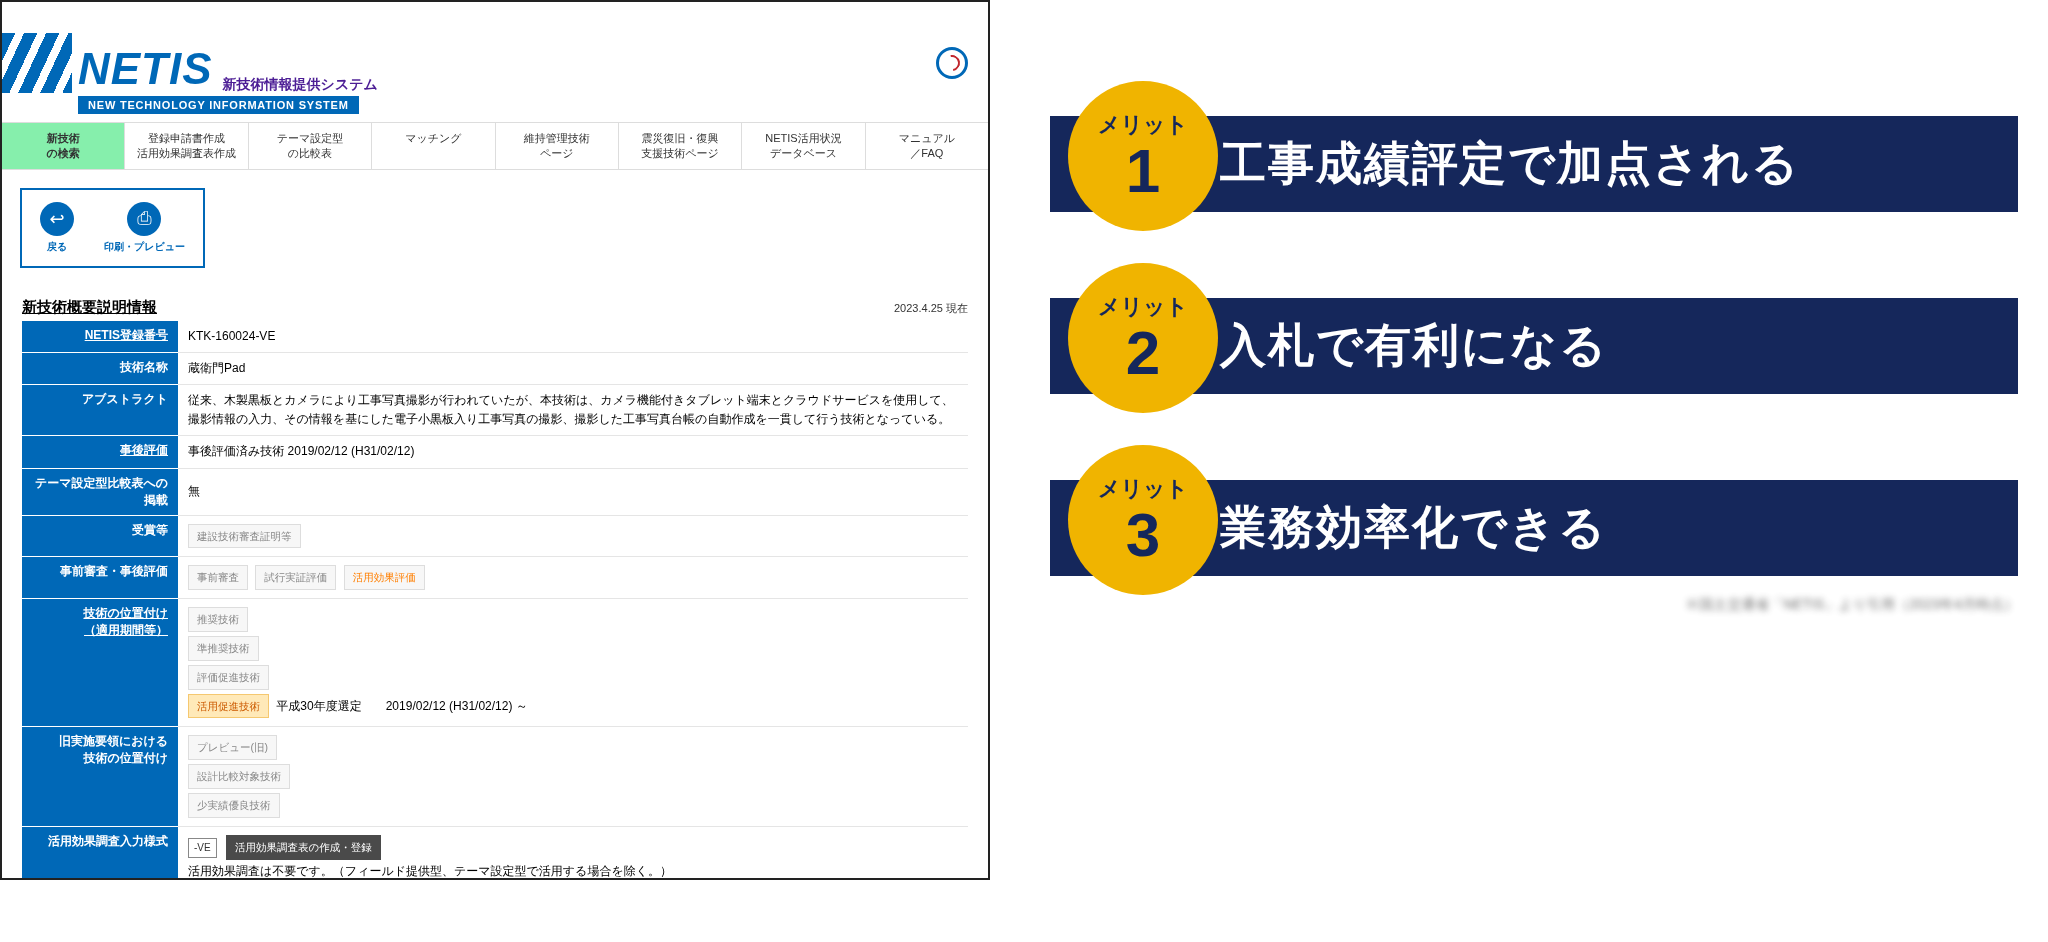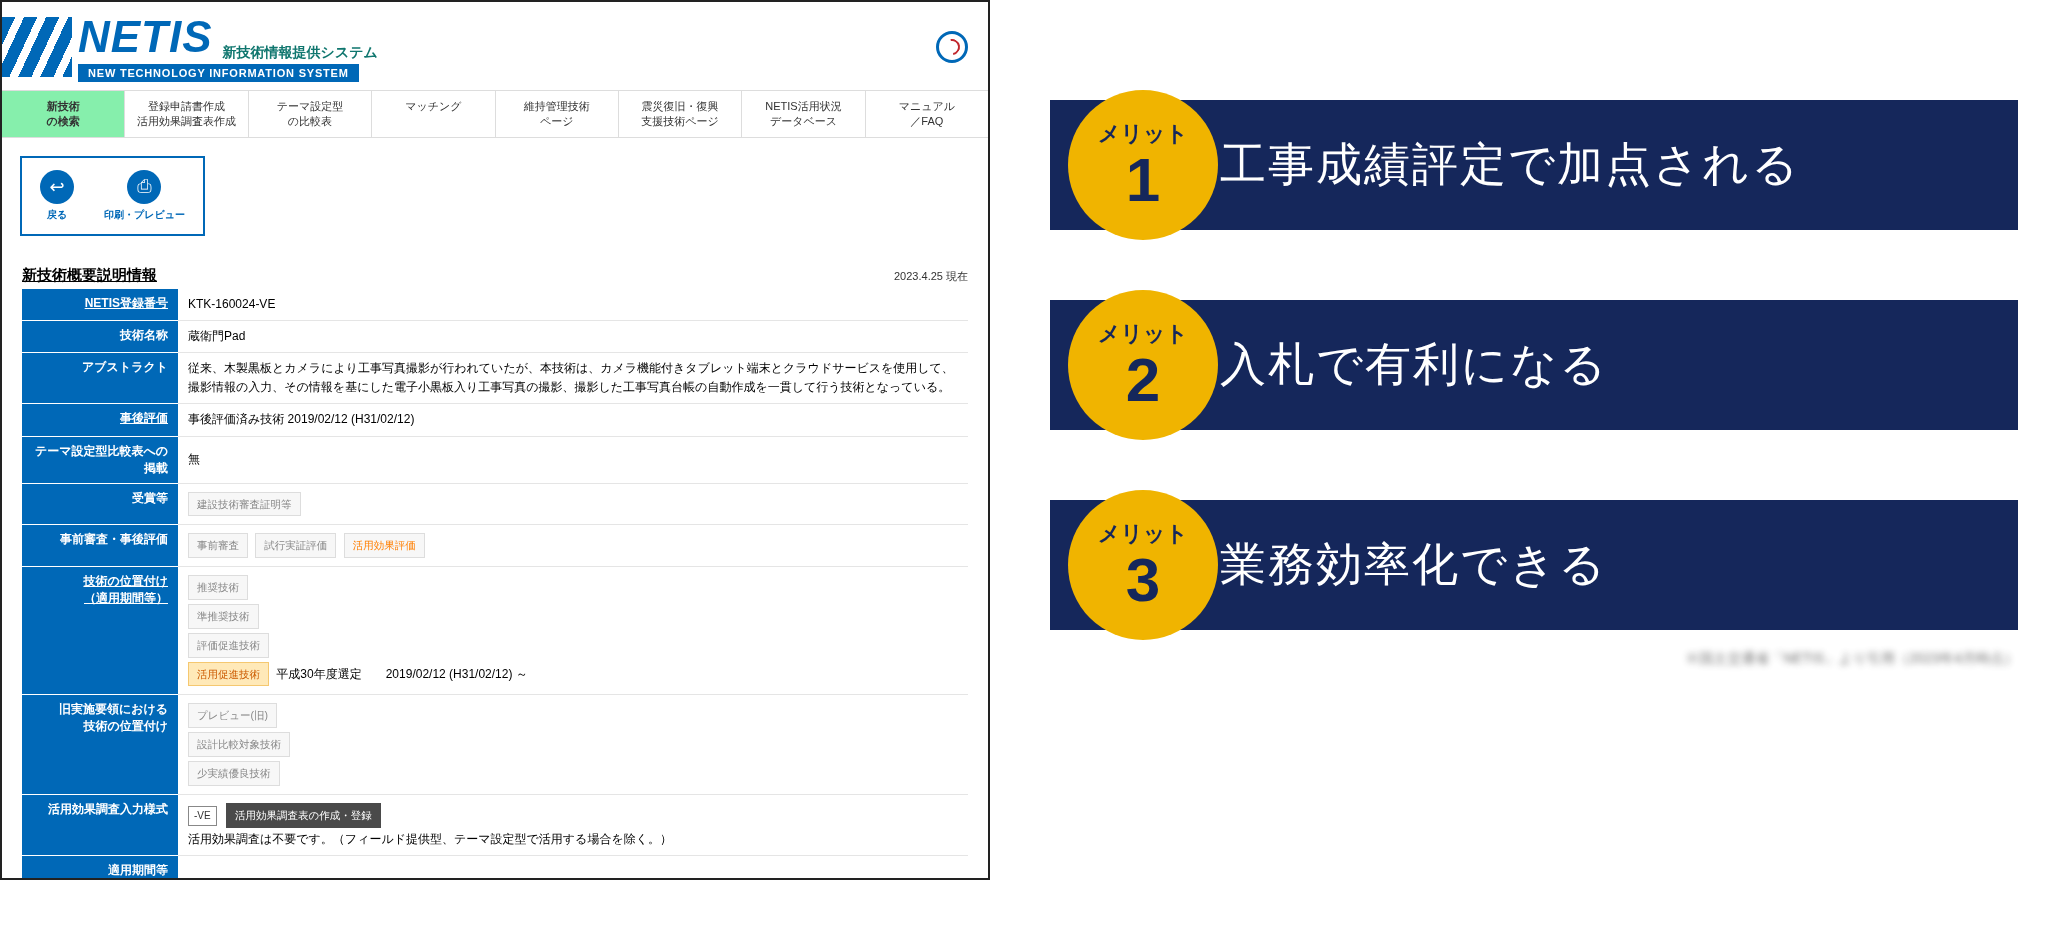--- a/index.html
+++ b/index.html
@@ -3,23 +3,23 @@
 <meta charset="utf-8">
 <style>
   * { margin:0; padding:0; box-sizing:border-box; font-family:"Hiragino Kaku Gothic ProN","Yu Gothic","Meiryo",sans-serif; }
   body { background:#fff; width:2048px; height:942px; display:flex; gap:60px; }
   
   .app { width:990px; height:880px; border:2px solid #222; background:#fff; display:flex; flex-direction:column; overflow:hidden;}
   .titlebar { display:flex; align-items:center; padding:10px 20px 0 0; }
   .stripes { width:70px; height:60px; background:
     repeating-linear-gradient(115deg,#0068b7 0 12px,#fff 12px 20px); margin-right:6px;}
   .logo-block { display:flex; flex-direction:column; }
-  .logo-row { display:flex; align-items:flex-end; gap:10px;}
+  .logo-row { display:flex; align-items:flex-end; gap:10px;margin-top:32px;}
   .logo-text { font-size:44px; font-weight:800; color:#0068b7; letter-spacing:1px; font-style:italic;}
-  .logo-jp { font-size:14px; font-weight:700; color:#0f766e; }
+  .logo-jp { font-size:14px; font-weight:700; color:#4c1d95; }
   .logo-sub-bar { background:#0068b7; color:#fff; font-size:11px; font-weight:700; letter-spacing:0.8px; padding:3px 10px; margin-top:2px; width:fit-content;}
   .globe { margin-left:auto; width:32px; height:32px; border-radius:50%; border:3px solid #0068b7; position:relative;}
   .globe::after{content:"";position:absolute;inset:5px;border:2px solid #c1272d;border-radius:50%;transform:rotate(35deg);border-left-color:transparent;border-bottom-color:transparent;}
   .nav { display:flex; border-top:1px solid #ddd; border-bottom:1px solid #ddd; margin-top:8px;}
   .nav-item { flex:1; text-align:center; font-size:11px; padding:8px 4px; border-right:1px solid #ddd; color:#333; line-height:1.35; cursor:pointer;}
   .nav-item:last-child{border-right:none;}
   .nav-item.active{background:#86efac; font-weight:700;}
   .toolbar { margin:18px 18px 0; border:2px solid #0068b7; padding:12px 18px; display:flex; gap:30px; width:fit-content;}
   .tb-btn { text-align:center; cursor:pointer; }
   .tb-icon { width:34px;height:34px;border-radius:50%;background:#0068b7;color:#fff;display:flex;align-items:center;justify-content:center;margin:0 auto 4px;font-size:18px;}
@@ -32,21 +32,21 @@
   table.detail th.link { text-decoration:underline; cursor:pointer;}
   table.detail td { padding:6px 10px; border-bottom:1px solid #e5e5e5; line-height:1.6;}
   .pill { display:inline-block; background:#f7f7f7; color:#888; border:1px solid #ddd; padding:3px 8px; font-size:10.5px; margin:2px 4px 2px 0;}
   .pill.accent { color:#ff7f00; }
   .pill.on { background:#ffe9b8; color:#cc5a00; border-color:#f5c870;}
   .pill.dark { background:#4a4a4a; color:#fff; border-color:#4a4a4a;}
   .ve-badge{display:inline-block;background:#fff;border:1px solid #888;color:#333;padding:1px 5px;font-size:10px;margin-right:6px;}
   
   .merits { flex:1; display:flex; flex-direction:column; gap:70px; padding:100px 30px 0 0;}
   .merit { position:relative; }
-  .merit-bar { background:#15275b; color:#fff; font-size:46px; font-weight:400; height:130px; display:flex; align-items:center; padding-left:170px; letter-spacing:2px;}
+  .merit-bar { background:#15275b; color:#fff; font-size:46px; font-weight:700; height:96px; display:flex; align-items:center; padding-left:170px; letter-spacing:2px;margin-top:16px;}
   .merit-badge { position:absolute; left:18px; top:50%; transform:translateY(-50%); width:150px;height:150px;border-radius:50%;background:#f0b400;color:#15275b;display:flex;flex-direction:column;align-items:center;justify-content:center;}
   .merit-badge .lbl{font-size:22px;font-weight:800;}
   .merit-badge .num{font-size:62px;font-weight:900;line-height:1;}
   .foot-note{font-size:14px;color:#333;text-align:right;margin-top:-50px;filter:blur(3px);opacity:.7;}
 </style>
 </head>
 <body>
 
 <div class="app">
   <div class="titlebar">

